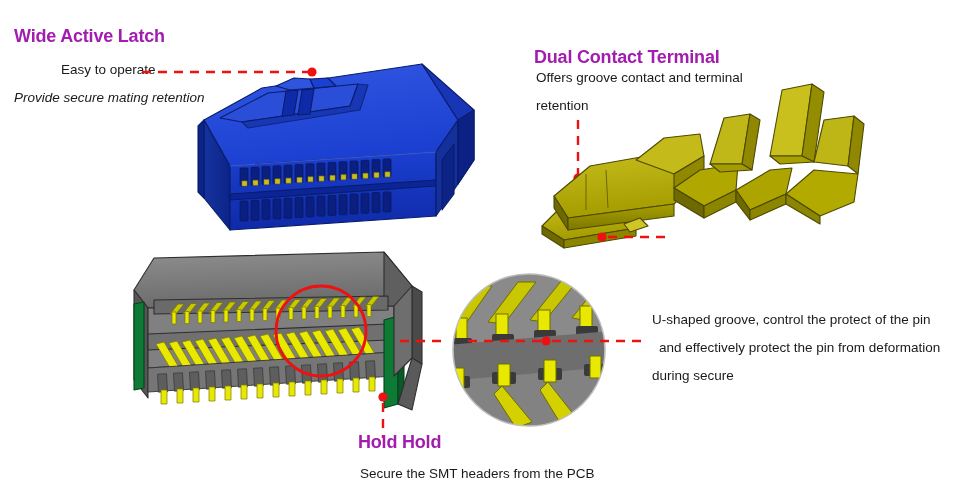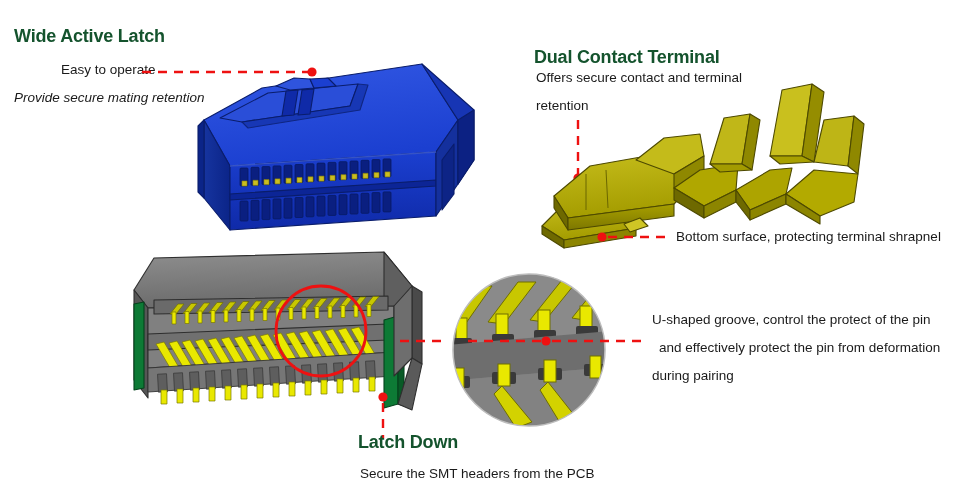--- a/index.html
+++ b/index.html
@@ -12,21 +12,21 @@
     width: 964px;
     height: 500px;
     background: #ffffff;
     font-family: "Liberation Sans", sans-serif;
     overflow: hidden;
   }
   .sec-title {
     position: absolute;
     font-size: 18px;
     font-weight: bold;
-    color: #14532d;
+    color: #a21caf;
     letter-spacing: -0.2px;
     white-space: nowrap;
   }
   .sec-line {
     position: absolute;
     font-size: 13.5px;
     color: #1a1a1a;
     white-space: nowrap;
   }
   .art { position: absolute; }
@@ -135,21 +135,21 @@
       <path d="M232,16 L268,72 L268,136 L284,112 L284,62 Z" fill="#1735b4"></path>
       <path d="M268,72 L284,62 L284,112 L268,136 Z" fill="#0c2183"></path>
 
       <path d="M8,78 L14,72 L14,150 L8,144 Z" fill="#0b2488"></path>
 
       <path d="M40,118 L246,104" fill="none" stroke="#4a6bea" stroke-width="1.4" opacity="0.7"></path>
     </g>
   </svg>
 
   <div class="sec-title" style="left:534px; top:26px;margin-top:21px;">Dual Contact Terminal</div>
-  <div class="sec-line" style="left:536px; top:70px;">Offers secure contact and terminal</div>
+  <div class="sec-line" style="left:536px; top:70px;">Offers groove contact and terminal</div>
   <div class="sec-line" style="left:536px; top:98px;text-align:right;">retention</div>
 
   <svg class="leader" style="left:566px; top:118px;" width="24" height="70">
     <line x1="12" y1="2" x2="12" y2="56" stroke="#ee1111" stroke-width="2.4" stroke-dasharray="9,7"></line>
     <circle cx="12" cy="60" r="4.6" fill="#ee1111"></circle>
   </svg>
 
   <svg class="art" style="left:524px; top:78px;" width="360" height="180" viewBox="0 0 360 180">
     <defs>
       <linearGradient id="olTop" x1="0" y1="0" x2="0.2" y2="1">
@@ -200,21 +200,20 @@
       <path d="M82,92 L84,130" fill="none" stroke="#6b6600" stroke-width="1"></path>
 
       <path d="M100,146 L116,140 L124,148 L106,154 Z" fill="#cfc525"></path>
     </g>
   </svg>
 
   <svg class="leader" style="left:596px; top:226px;" width="78" height="22">
     <circle cx="6" cy="11" r="4.6" fill="#ee1111"></circle>
     <line x1="12" y1="11" x2="74" y2="11" stroke="#ee1111" stroke-width="2.4" stroke-dasharray="9,7"></line>
   </svg>
-  <div class="sec-line" style="left:676px; top:229px;">Bottom surface, protecting terminal shrapnel</div>
 
   <svg class="art" style="left:126px; top:248px;" width="300" height="185" viewBox="0 0 300 185">
     <defs>
       <linearGradient id="gyTop" x1="0" y1="0" x2="0.2" y2="1">
         <stop offset="0%" stop-color="#8e8e8e"></stop>
         <stop offset="100%" stop-color="#6b6b6b"></stop>
       </linearGradient>
       <linearGradient id="gyFace" x1="0" y1="0" x2="0" y2="1">
         <stop offset="0%" stop-color="#7a7a7a"></stop>
         <stop offset="100%" stop-color="#5a5a5a"></stop>
@@ -404,22 +403,22 @@
 
   <svg class="leader" style="left:398px; top:330px;" width="252" height="22">
     <line x1="2" y1="11" x2="44" y2="11" stroke="#ee1111" stroke-width="2.4" stroke-dasharray="9,7"></line>
     <line x1="70" y1="11" x2="143" y2="11" stroke="#ee1111" stroke-width="2.4" stroke-dasharray="9,7"></line>
     <circle cx="148" cy="11" r="4.6" fill="#ee1111"></circle>
     <line x1="154" y1="11" x2="248" y2="11" stroke="#ee1111" stroke-width="2.4" stroke-dasharray="9,7"></line>
   </svg>
 
   <div class="sec-line" style="left:652px; top:312px;">U-shaped groove, control the protect of the pin</div>
   <div class="sec-line" style="left:652px; top:340px;margin-left:7px;">and effectively protect the pin from deformation</div>
-  <div class="sec-line" style="left:652px; top:368px;">during pairing</div>
+  <div class="sec-line" style="left:652px; top:368px;">during secure</div>
 
   <svg class="leader" style="left:372px; top:392px;" width="22" height="48">
     <circle cx="11" cy="5" r="4.6" fill="#ee1111"></circle>
     <line x1="11" y1="11" x2="11" y2="46" stroke="#ee1111" stroke-width="2.4" stroke-dasharray="9,7"></line>
   </svg>
-  <div class="sec-title" style="left:358px; top:432px;">Latch Down</div>
+  <div class="sec-title" style="left:358px; top:432px;">Hold Hold</div>
   <div class="sec-line" style="left:360px; top:466px;">Secure the SMT headers from the PCB</div>
 
 </div>
 
 </body></html>

